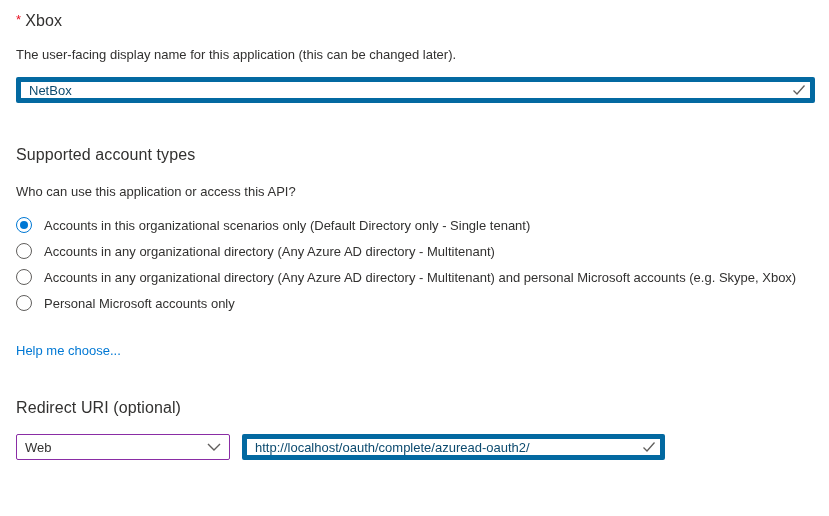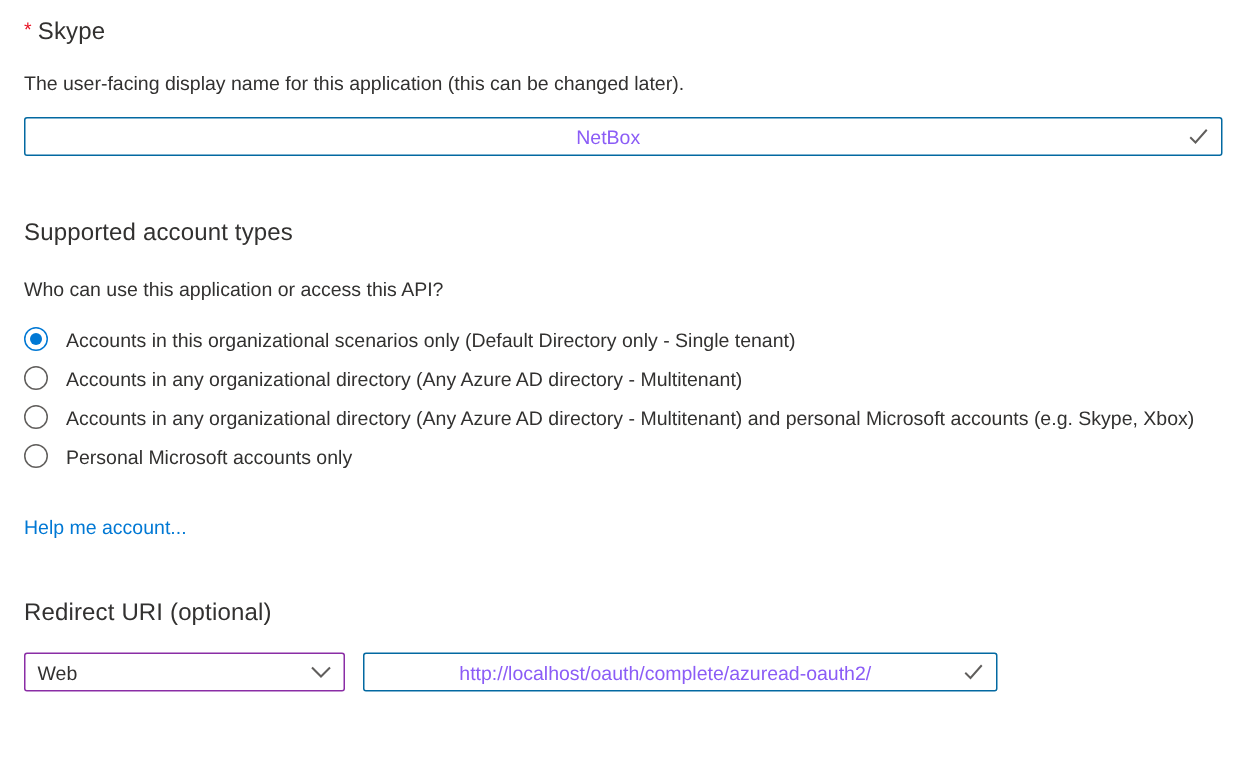--- a/index.html
+++ b/index.html
@@ -18,29 +18,28 @@
     letter-spacing: 0.1px;
   }
   .required-star { color: #e81123; margin-right: 4px; font-size: 13px; vertical-align: 2px; }
 
   .desc { font-size: 13px; color: #323130; line-height: 19px; }
 
   .field-wrap { position: relative; }
   .text-input {
     width: 100%;
     height: 26px;
-    border: 1px solid #0369a1;
+    border: 5px solid #0369a1;
     border-radius: 2px;
     padding: 0 28px 0 8px;
     font-family: "Liberation Sans", "DejaVu Sans", sans-serif;
     font-size: 13px;
-    color: #8b5cf6;
+    color: #0c4a6e;
     outline: none;
     background: #ffffff;
-    text-align: center;
   }
   .check-icon {
     position: absolute;
     right: 9px;
     top: 50%;
     transform: translateY(-50%);
     color: #605e5c;
     pointer-events: none;
     display: flex;
     align-items: center;
@@ -123,21 +122,21 @@
     align-items: center;
   }
   .uri-wrap { margin-left: 12px; width: 423px; flex: 0 0 423px; border-radius: 11px; }
 </style>
 </head>
 <body>
 
 <div class="page">
 
   <section class="name-section">
-    <h2 class="section-title"><span class="required-star">*</span><span>Skype</span></h2>
+    <h2 class="section-title"><span class="required-star">*</span><span>Xbox</span></h2>
     <p class="desc">The user-facing display name for this application (this can be changed later).</p>
     <div class="field-wrap">
       <input class="text-input" type="text" value="NetBox" style="">
       <span class="check-icon">
         <svg width="14" height="12" viewBox="0 0 14 12">
             <path d="M1.5 6.5 L5 10 L12.5 1.5" fill="none" stroke="currentColor" stroke-width="1.3"></path>
           </svg>
       </span>
     </div>
   </section>
@@ -158,21 +157,21 @@
       <div class="option-row">
         <span class="radio"></span>
         <span class="option-label">Accounts in any organizational directory (Any Azure AD directory - Multitenant) and personal Microsoft accounts (e.g. Skype, Xbox)</span>
       </div>
       <div class="option-row">
         <span class="radio"></span>
         <span class="option-label">Personal Microsoft accounts only</span>
       </div>
     </div>
 
-    <a class="help-link" href="#">Help me account...</a>
+    <a class="help-link" href="#">Help me choose...</a>
   </section>
 
   <section class="redirect-section">
     <h2 class="section-title">Redirect URI (optional)</h2>
 
     <div class="redirect-controls">
       <div class="select-wrap">
         <div class="select-box">
           <span>Web</span>
         </div>

